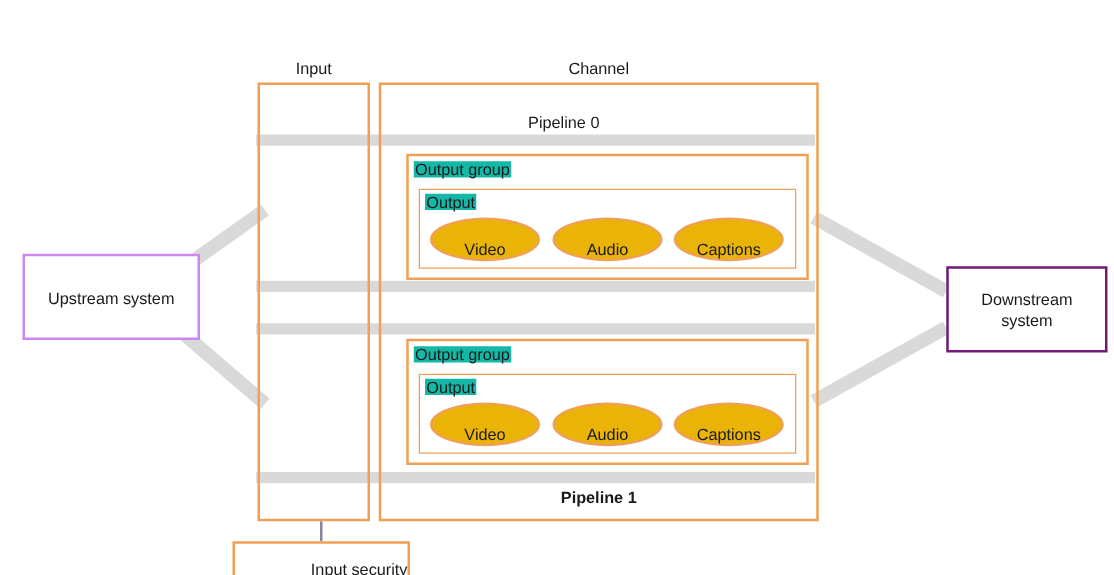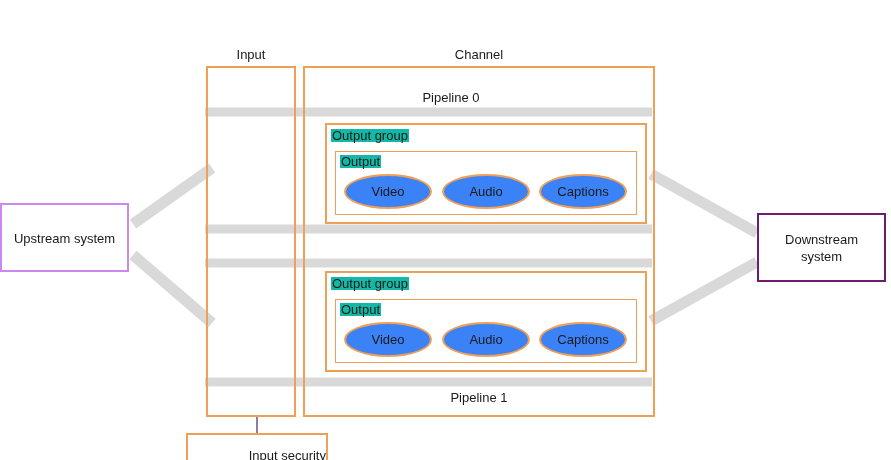--- a/index.html
+++ b/index.html
@@ -67,23 +67,23 @@
     line-height: 1;
     background: #14b8a6;
     padding: 0 1px;
     white-space: nowrap;
   }
   .pill {
     position: absolute;
     box-sizing: border-box;
     border: 2px solid #f0a056;
     border-radius: 50%;
-    background: #3b82f6;
+    background: #eab308;
     display: flex;
-    align-items: center;
+    align-items: flex-end;
     justify-content: center;
     font-size: 13px;
     color: #1a1a1a;
   }
   .pipelabel {
     position: absolute;
     width: 100%;
     left: 0;
     text-align: center;
     font-size: 13px;
@@ -113,21 +113,21 @@
     <path d="M 257 377 L 257 393" stroke="#8d7f9e" stroke-width="2" fill="none"></path>
   </svg>
 
   <div class="caption" style="left:206px; top:8px; width:90px;">
     <span>Input</span>
   </div>
   <div class="caption" style="left:303px; top:8px; width:352px;">
     <span>Channel</span>
   </div>
 
-  <div class="box purple white-fill" style="left:0; top:163px; width:129px; height:69px;">
+  <div class="box purple white-fill" style="left:18px; top:163px; width:142px; height:69px;">
     <div class="boxtext" style="top:26px;">Upstream system</div>
   </div>
 
   <div class="box blue white-fill" style="left:757px; top:173px; width:129px; height:69px;">
     <div class="boxtext" style="top:17px;">Downstream</div>
     <div class="boxtext" style="top:34px;">system</div>
   </div>
 
   <div class="box orange" style="left:206px; top:26px; width:90px; height:351px;"></div>
 
@@ -164,19 +164,19 @@
   <div class="pill" style="left:344px; top:282px; width:88px; height:35px;">
     <span>Video</span>
   </div>
   <div class="pill" style="left:442px; top:282px; width:88px; height:35px;">
     <span>Audio</span>
   </div>
   <div class="pill" style="left:539px; top:282px; width:88px; height:35px;">
     <span>Captions</span>
   </div>
 
-  <div class="pipelabel" style="left:303px; top:351px; width:352px;">Pipeline 1</div>
+  <div class="pipelabel" style="left:303px; top:351px; width:352px;font-weight:bold;">Pipeline 1</div>
 
   <div class="box orange white-fill" style="left:186px; top:393px; width:142px; height:62px;">
     <div class="boxtext" style="top:13px;text-align:right;">Input security</div>
   </div>
 
 </div>
 
 </body></html>

